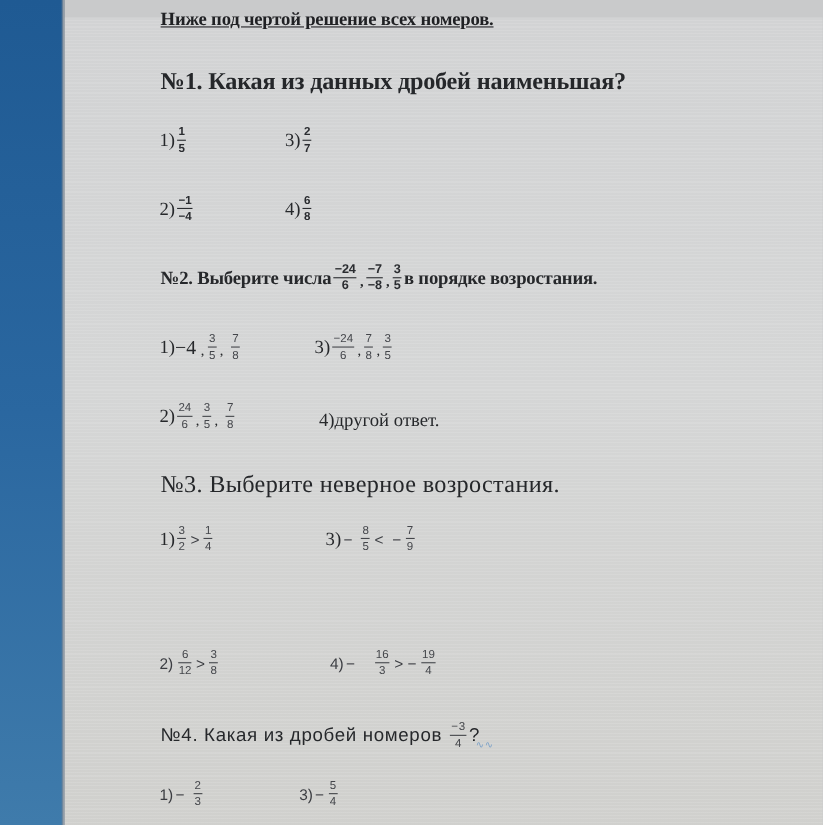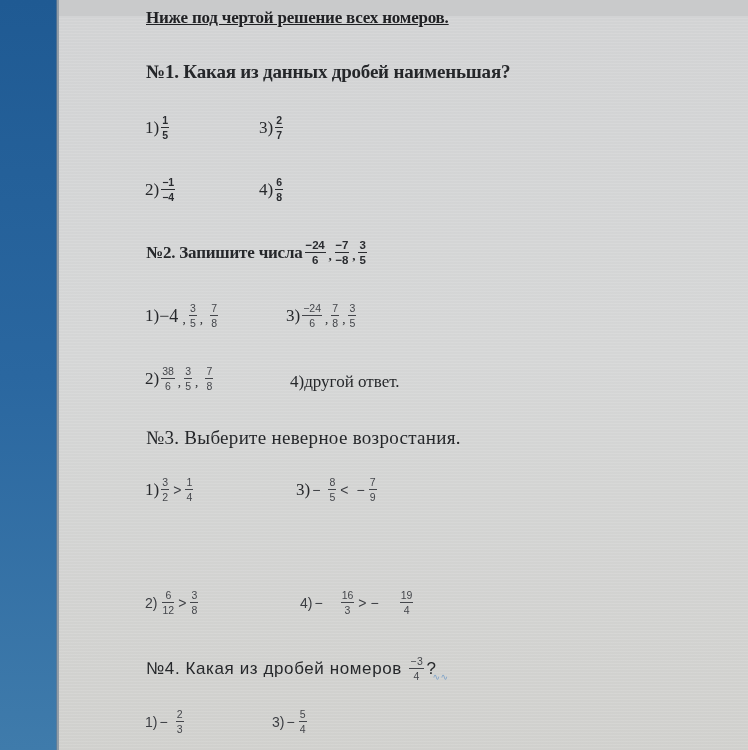--- a/index.html
+++ b/index.html
@@ -22,21 +22,21 @@
     background-image:
       repeating-linear-gradient(0deg, rgba(255,255,255,.10) 0 1px, rgba(0,0,0,0) 1px 3px),
       linear-gradient(180deg,#d2d3d4 0%,#d5d6d6 45%,#d0d0cd 100%);
     color:#1e1f22;
   }
   .abs { position:absolute; white-space:nowrap; }
   .header {
     left:87px; top:-8px; font-size:17px; font-weight:bold;
     text-decoration:underline; letter-spacing:-0.2px; color:#202124;
   }
-  .q-title { font-size:19px; font-weight:bold; color:#25272a; letter-spacing:-0.2px; }
+  .q-title { font-size:22px; font-weight:bold; color:#25272a; letter-spacing:-0.2px; }
   .q-title-sans { font-family:"Liberation Sans", sans-serif; font-weight:normal; font-size:16px; color:#3a3c40; letter-spacing:0.6px; }
   .opt { font-size:17px; color:#26282b; display:flex; align-items:center; }
   .opt-sans { font-family:"Liberation Sans", sans-serif; font-size:14px; color:#3b3d42; }
   .frac {
     display:inline-flex; flex-direction:column; align-items:center;
     vertical-align:middle; font-family:"Liberation Sans", sans-serif;
     font-size:10.5px; font-weight:bold; line-height:11px; margin:0 2px; color:#2a2c30;
   }
   .frac .num { padding:0 1px; }
   .frac .bar { width:100%; min-width:8px; height:1.4px; background:#2a2c30; margin:1px 0 2px 0; }
@@ -89,36 +89,37 @@
     <span>4)</span>
     <span class="frac">
         <span class="num">6</span>
         <span class="bar"></span>
         <span>8</span>
       </span>
   </div>
 
   <div class="abs q-title opt" style="left:87px; top:224px;">
     <span>№2.</span>&nbsp;
-    <span>Запишите числа</span>
+    <span>Выберите числа</span>
     <span class="frac" style="font-size:11.5px;">
         <span class="num">−24</span>
         <span class="bar"></span>
         <span>6</span>
       </span><span class="sep">,</span>
     <span class="frac" style="font-size:11.5px;">
         <span class="num">−7</span>
         <span class="bar"></span>
         <span>−8</span>
       </span><span class="sep">,</span>
     <span class="frac" style="font-size:11.5px;">
         <span class="num">3</span>
         <span class="bar"></span>
         <span>5</span>
       </span>
+    <span>в порядке возростания.</span>
   </div>
 
   <div class="abs opt" style="left:86px; top:287px;">
     <span>1)</span>
     <span style="font-size:18px;">−4</span>
       <span class="sep">&nbsp;,</span>
     <span class="frac light">
         <span class="num">3</span>
         <span class="bar"></span>
         <span>5</span>
@@ -146,21 +147,21 @@
       <span class="sep">,</span>
     <span class="frac light">
         <span class="num">3</span>
         <span class="bar"></span>
         <span>5</span>
       </span>
   </div>
   <div class="abs opt" style="left:86px; top:350px;">
     <span>2)</span>
     <span class="frac light">
-        <span class="num">38</span>
+        <span class="num">24</span>
         <span class="bar"></span>
         <span>6</span>
       </span>
       <span class="sep">,</span>
     <span class="frac light">
         <span class="num">3</span>
         <span class="bar"></span>
         <span>5</span>
       </span>
       <span class="sep">,</span>
@@ -228,21 +229,21 @@
   <div class="abs opt opt-sans" style="left:241px; top:574px;">
     <span>4)</span>
     <span class="op">−</span>
     <span class="frac light" style="margin-left:16px;">
         <span class="num">16</span>
         <span class="bar"></span>
         <span>3</span>
       </span>
     <span class="op">&gt;</span>
     <span class="op">−</span>
-    <span class="frac light" style="margin-left:19px;">
+    <span class="frac light" style="margin-left:2px;">
         <span class="num">19</span>
         <span class="bar"></span>
         <span>4</span>
       </span>
   </div>
 
   <div class="abs q-title-sans opt" style="left:87px; top:640px;">
     <span>№4.</span>&nbsp;
     <span>Какая из дробей номеров</span>&nbsp;
     <span class="frac light">

